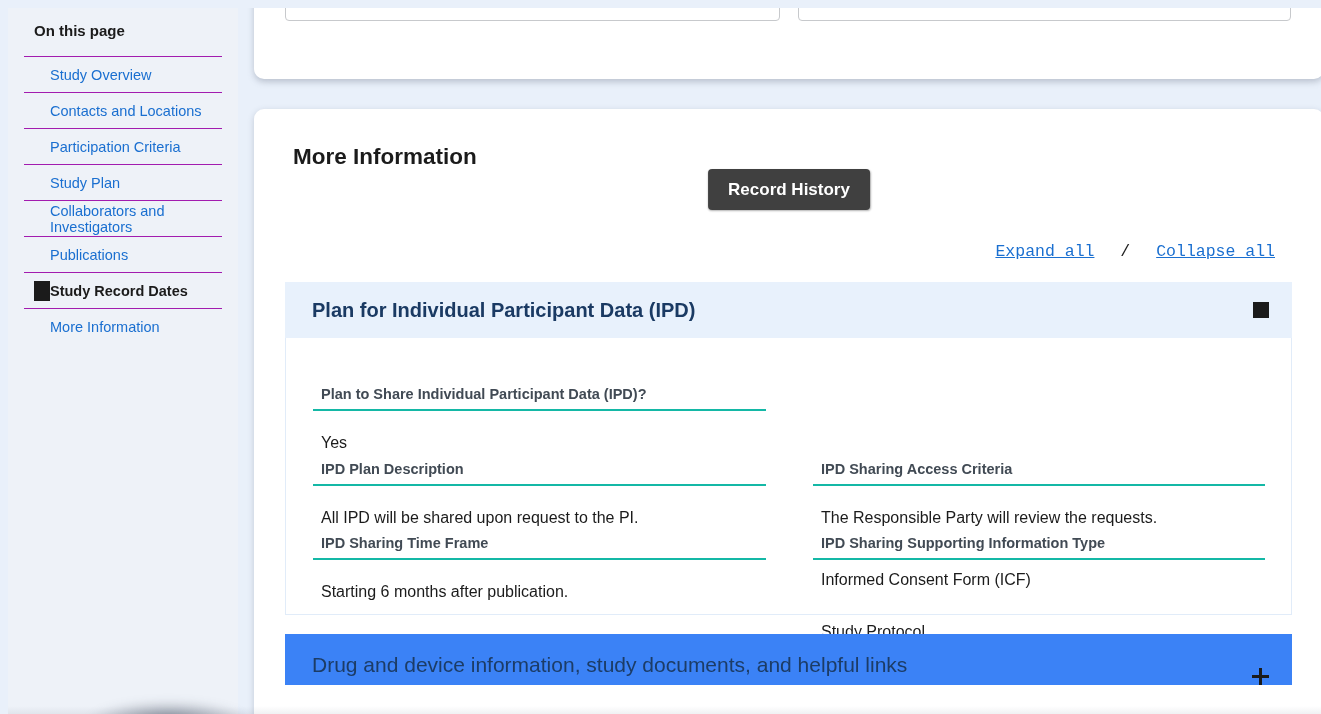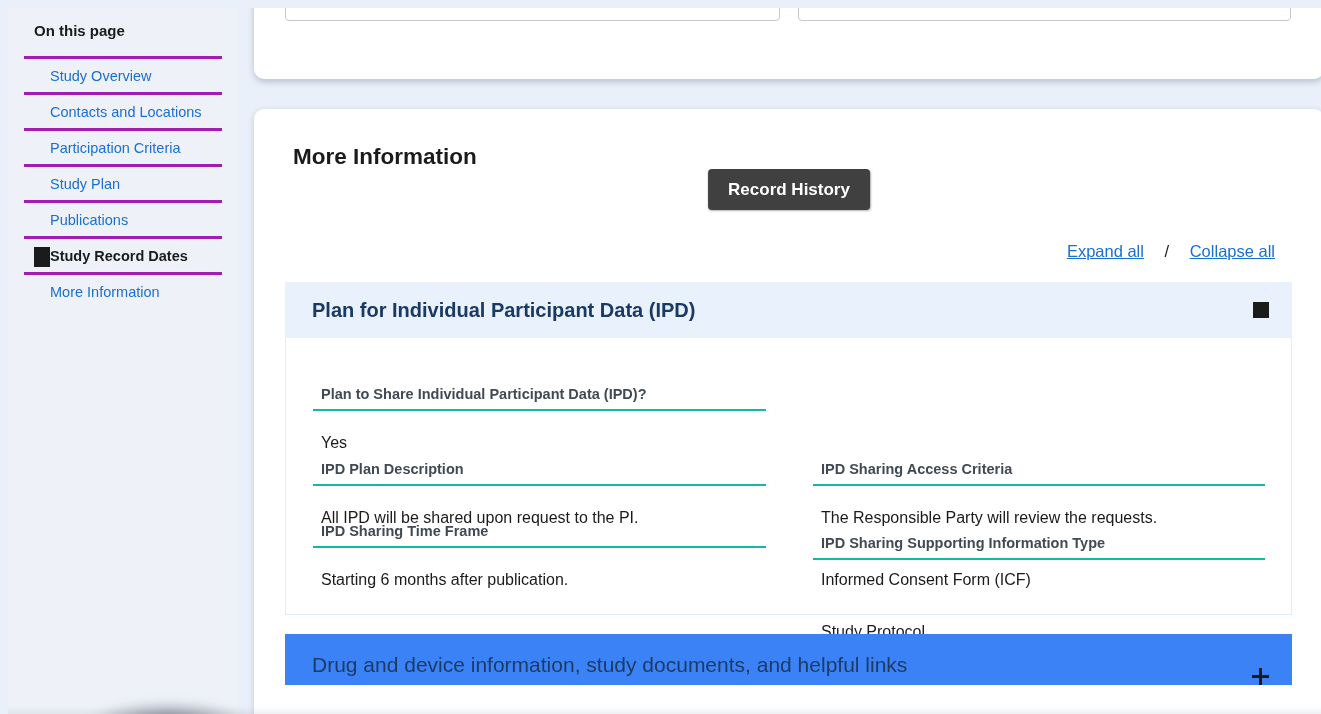--- a/index.html
+++ b/index.html
@@ -20,21 +20,21 @@
   .sidebar-title {
     padding:6px 10px 9px 18px;
     font-size:15px; font-weight:700; color:#1b1b1b;
   }
   .sidebar-list { list-style:none; }
   .sidebar-item {
     position:relative;
     height:36px;
     display:flex; align-items:center;
     padding-left:18px;
-    border-top:3px solid #a21caf;
+    border-top:1px solid #a21caf;
     font-size:14.5px;
     color:#1a6fd0;
     cursor:pointer;
   }
   .sidebar-item.active {
     color:#1b1b1b; font-weight:700;
   }
   .active-bar {
     position:absolute; left:10px; top:8px;
     width:3px; height:20px; background:#1b1b1b;
@@ -70,21 +70,21 @@
     position:absolute; left:50%; transform:translateX(-50%); top:60px;
     height:41px; padding:0 20px;
     background:#404040; color:#fff;
     font-family:"Liberation Sans", sans-serif;
     font-size:17px; font-weight:700;
     border:none; border-radius:4px; cursor:pointer;
     box-shadow:0 1px 2px rgba(0,0,0,.3);
   }
   .expand-collapse {
     position:absolute; right:33px; top:125px;
-    font-size:16.5px; color:#1b1b1b;
+    font-size:16.5px; color:#1b1b1b;font-family:Liberation Mono, monospace;
   }
   .expand-collapse a { color:#1a6fd0; text-decoration:underline; cursor:pointer; }
   .ec-sep { color:#1b1b1b; }
 
   
   .acc-header {
     position:absolute; left:31px; width:1007px;
     display:flex; align-items:center; justify-content:space-between;
     padding:0 23px 0 19px;
     cursor:pointer;
@@ -126,21 +126,21 @@
     padding-bottom:7px;
     border-bottom:2px solid #14b8a6;
   }
   .field-value {
     margin-top:12px;
     font-size:16px; color:#1b1b1b; line-height:24px;
   }
   .f-q    { left:19px;  top:32px;  width:469px; }
   .f-desc { left:19px;  top:107px; width:469px; }
   .f-acc  { left:519px; top:107px; width:468px; }
-  .f-time { left:19px;  top:169px; width:469px; }
+  .f-time { left:19px;  top:181px; width:469px; }
   .f-supp { left:519px; top:181px; width:468px; }
 
   
   .bottom-fade {
     position:absolute; left:0; right:0; bottom:0; height:14px;
     background:linear-gradient(to bottom, rgba(90,100,120,0), rgba(90,100,120,.18));
     pointer-events:none;
   }
   .corner-shadow {
     position:absolute; left:78px; bottom:-20px; width:165px; height:42px;
@@ -161,20 +161,23 @@
     <li class="sidebar-item">
       <span>Contacts and Locations</span>
       </li>
     <li class="sidebar-item">
       <span>Participation Criteria</span>
       </li>
     <li class="sidebar-item">
       <span>Study Plan</span>
       </li>
     <li class="sidebar-item">
+      <span>Collaborators and Investigators</span>
+      </li>
+    <li class="sidebar-item">
       <span>Publications</span>
       </li>
     <li class="sidebar-item active">
       <span class="active-bar"></span>
       <span>Study Record Dates</span>
       </li>
     <li class="sidebar-item">
       <span>More Information</span>
       </li>
   </ul>

